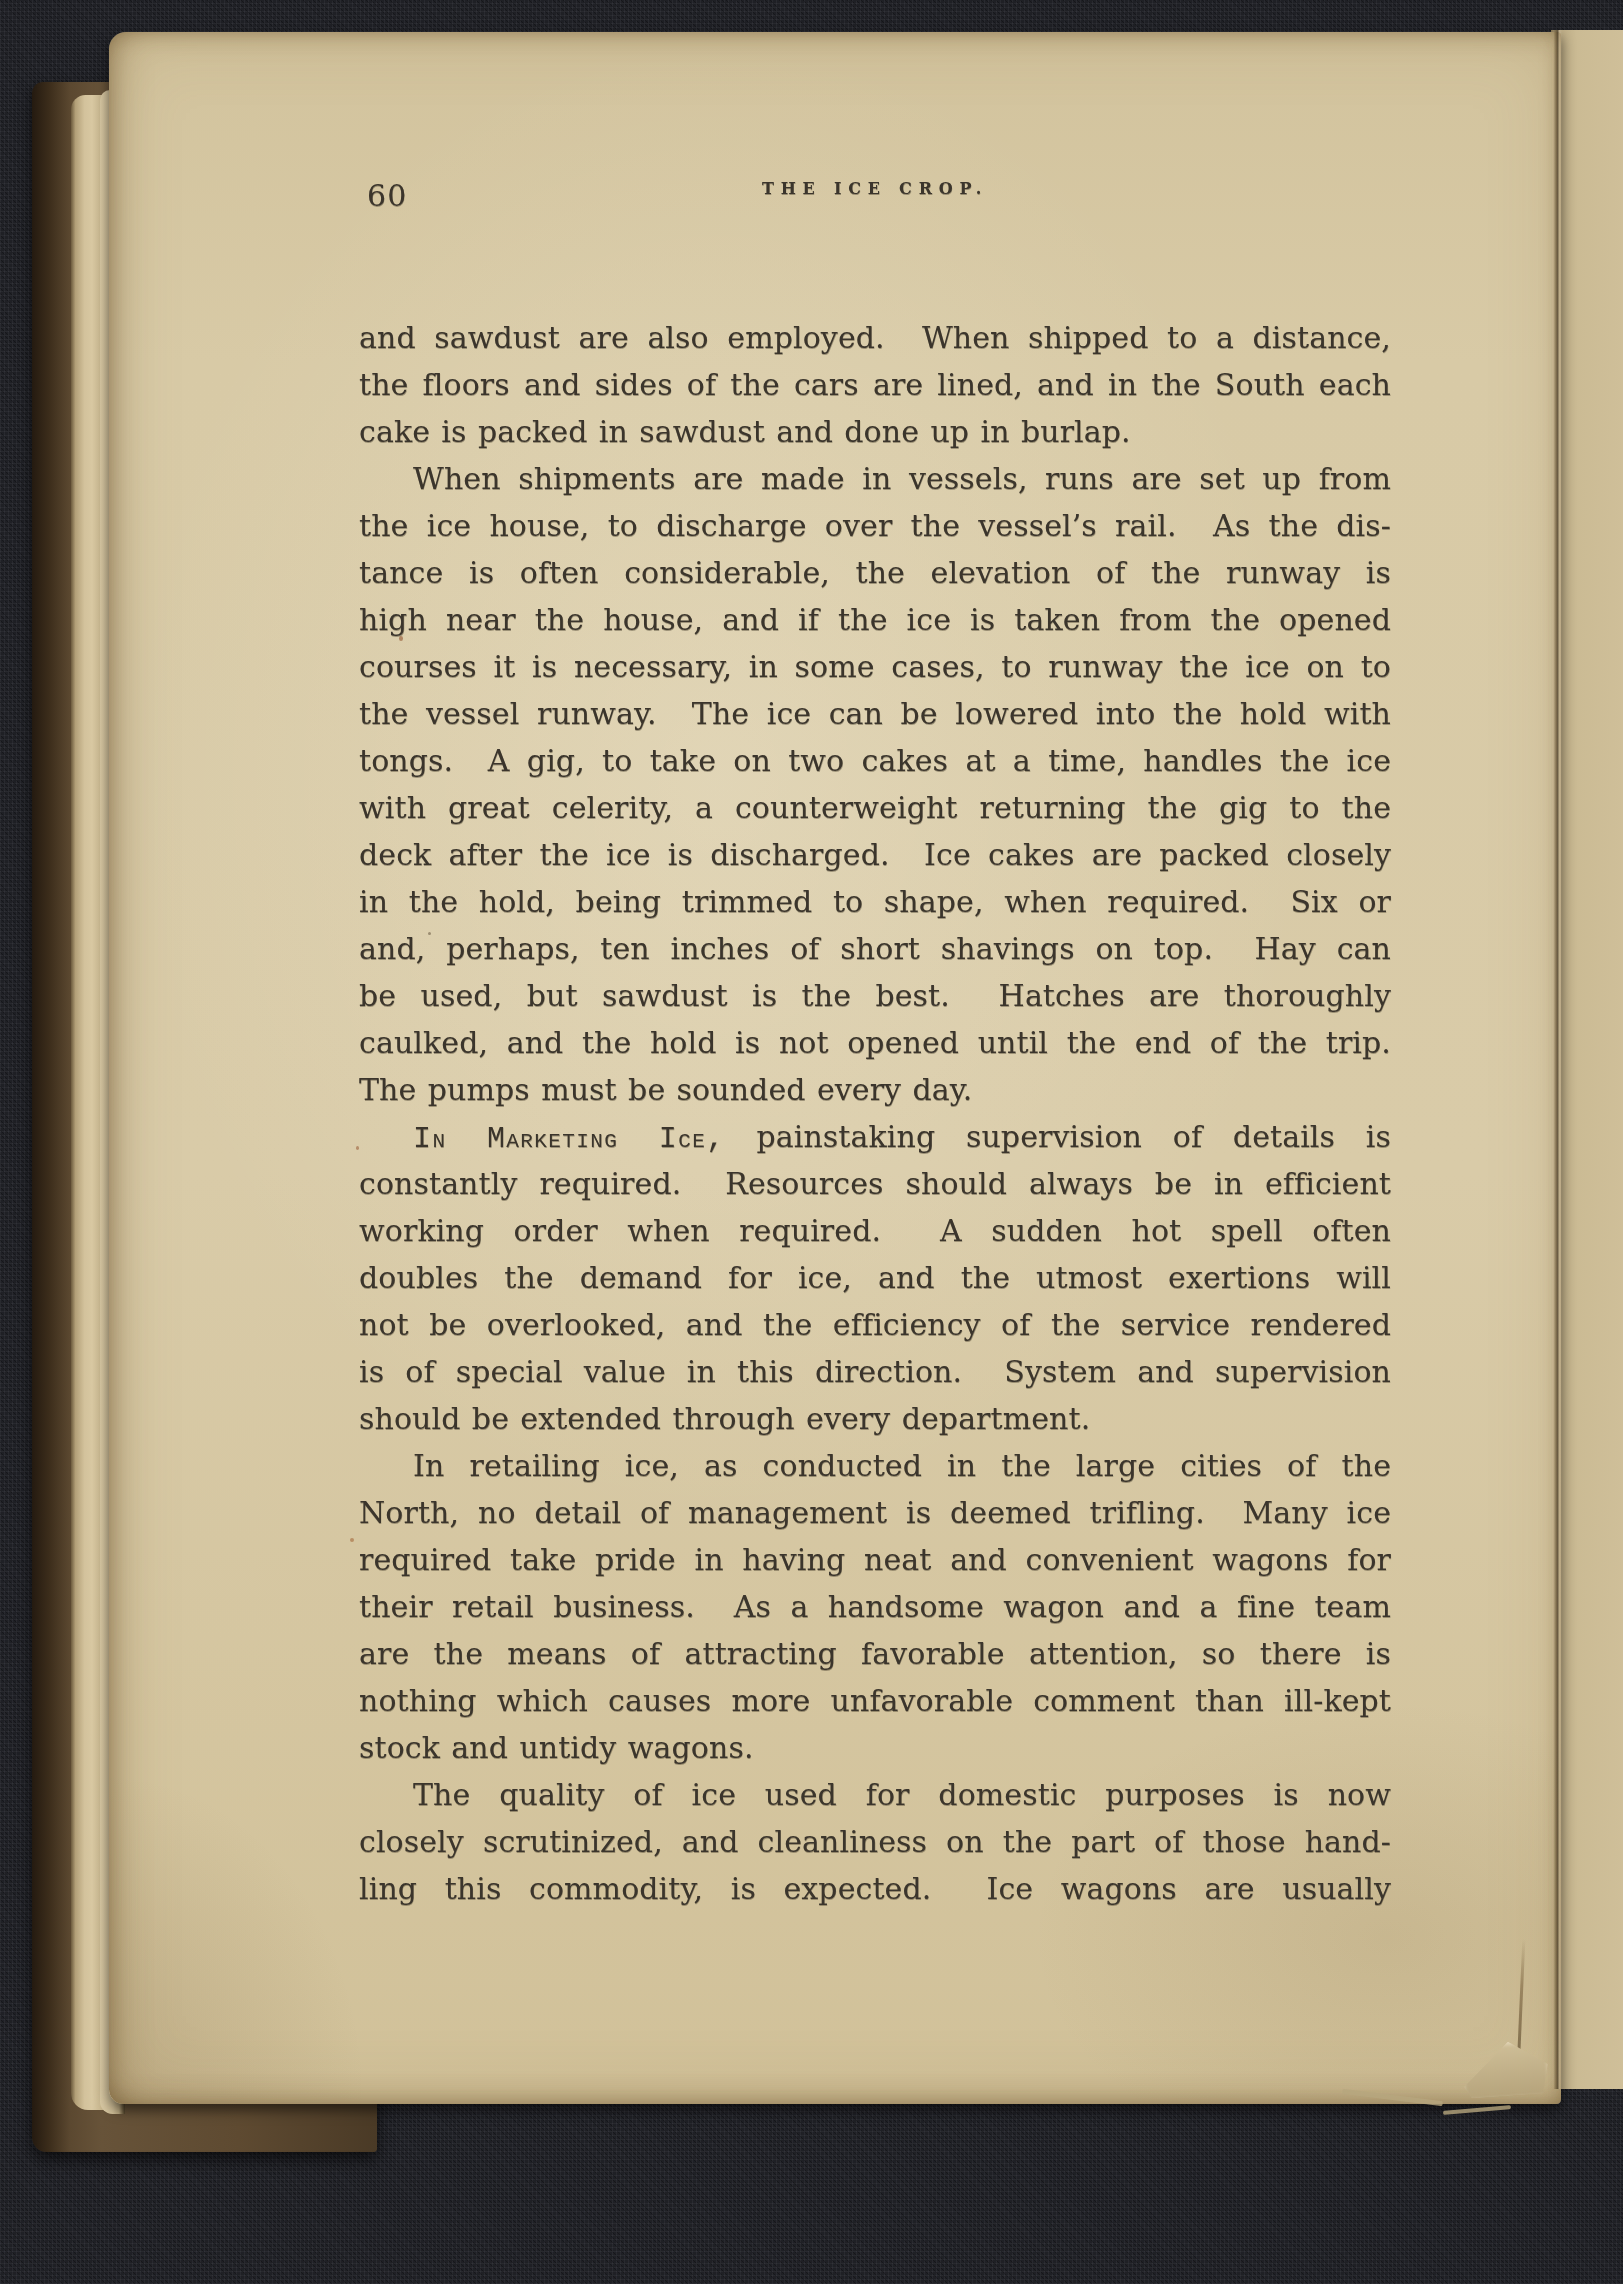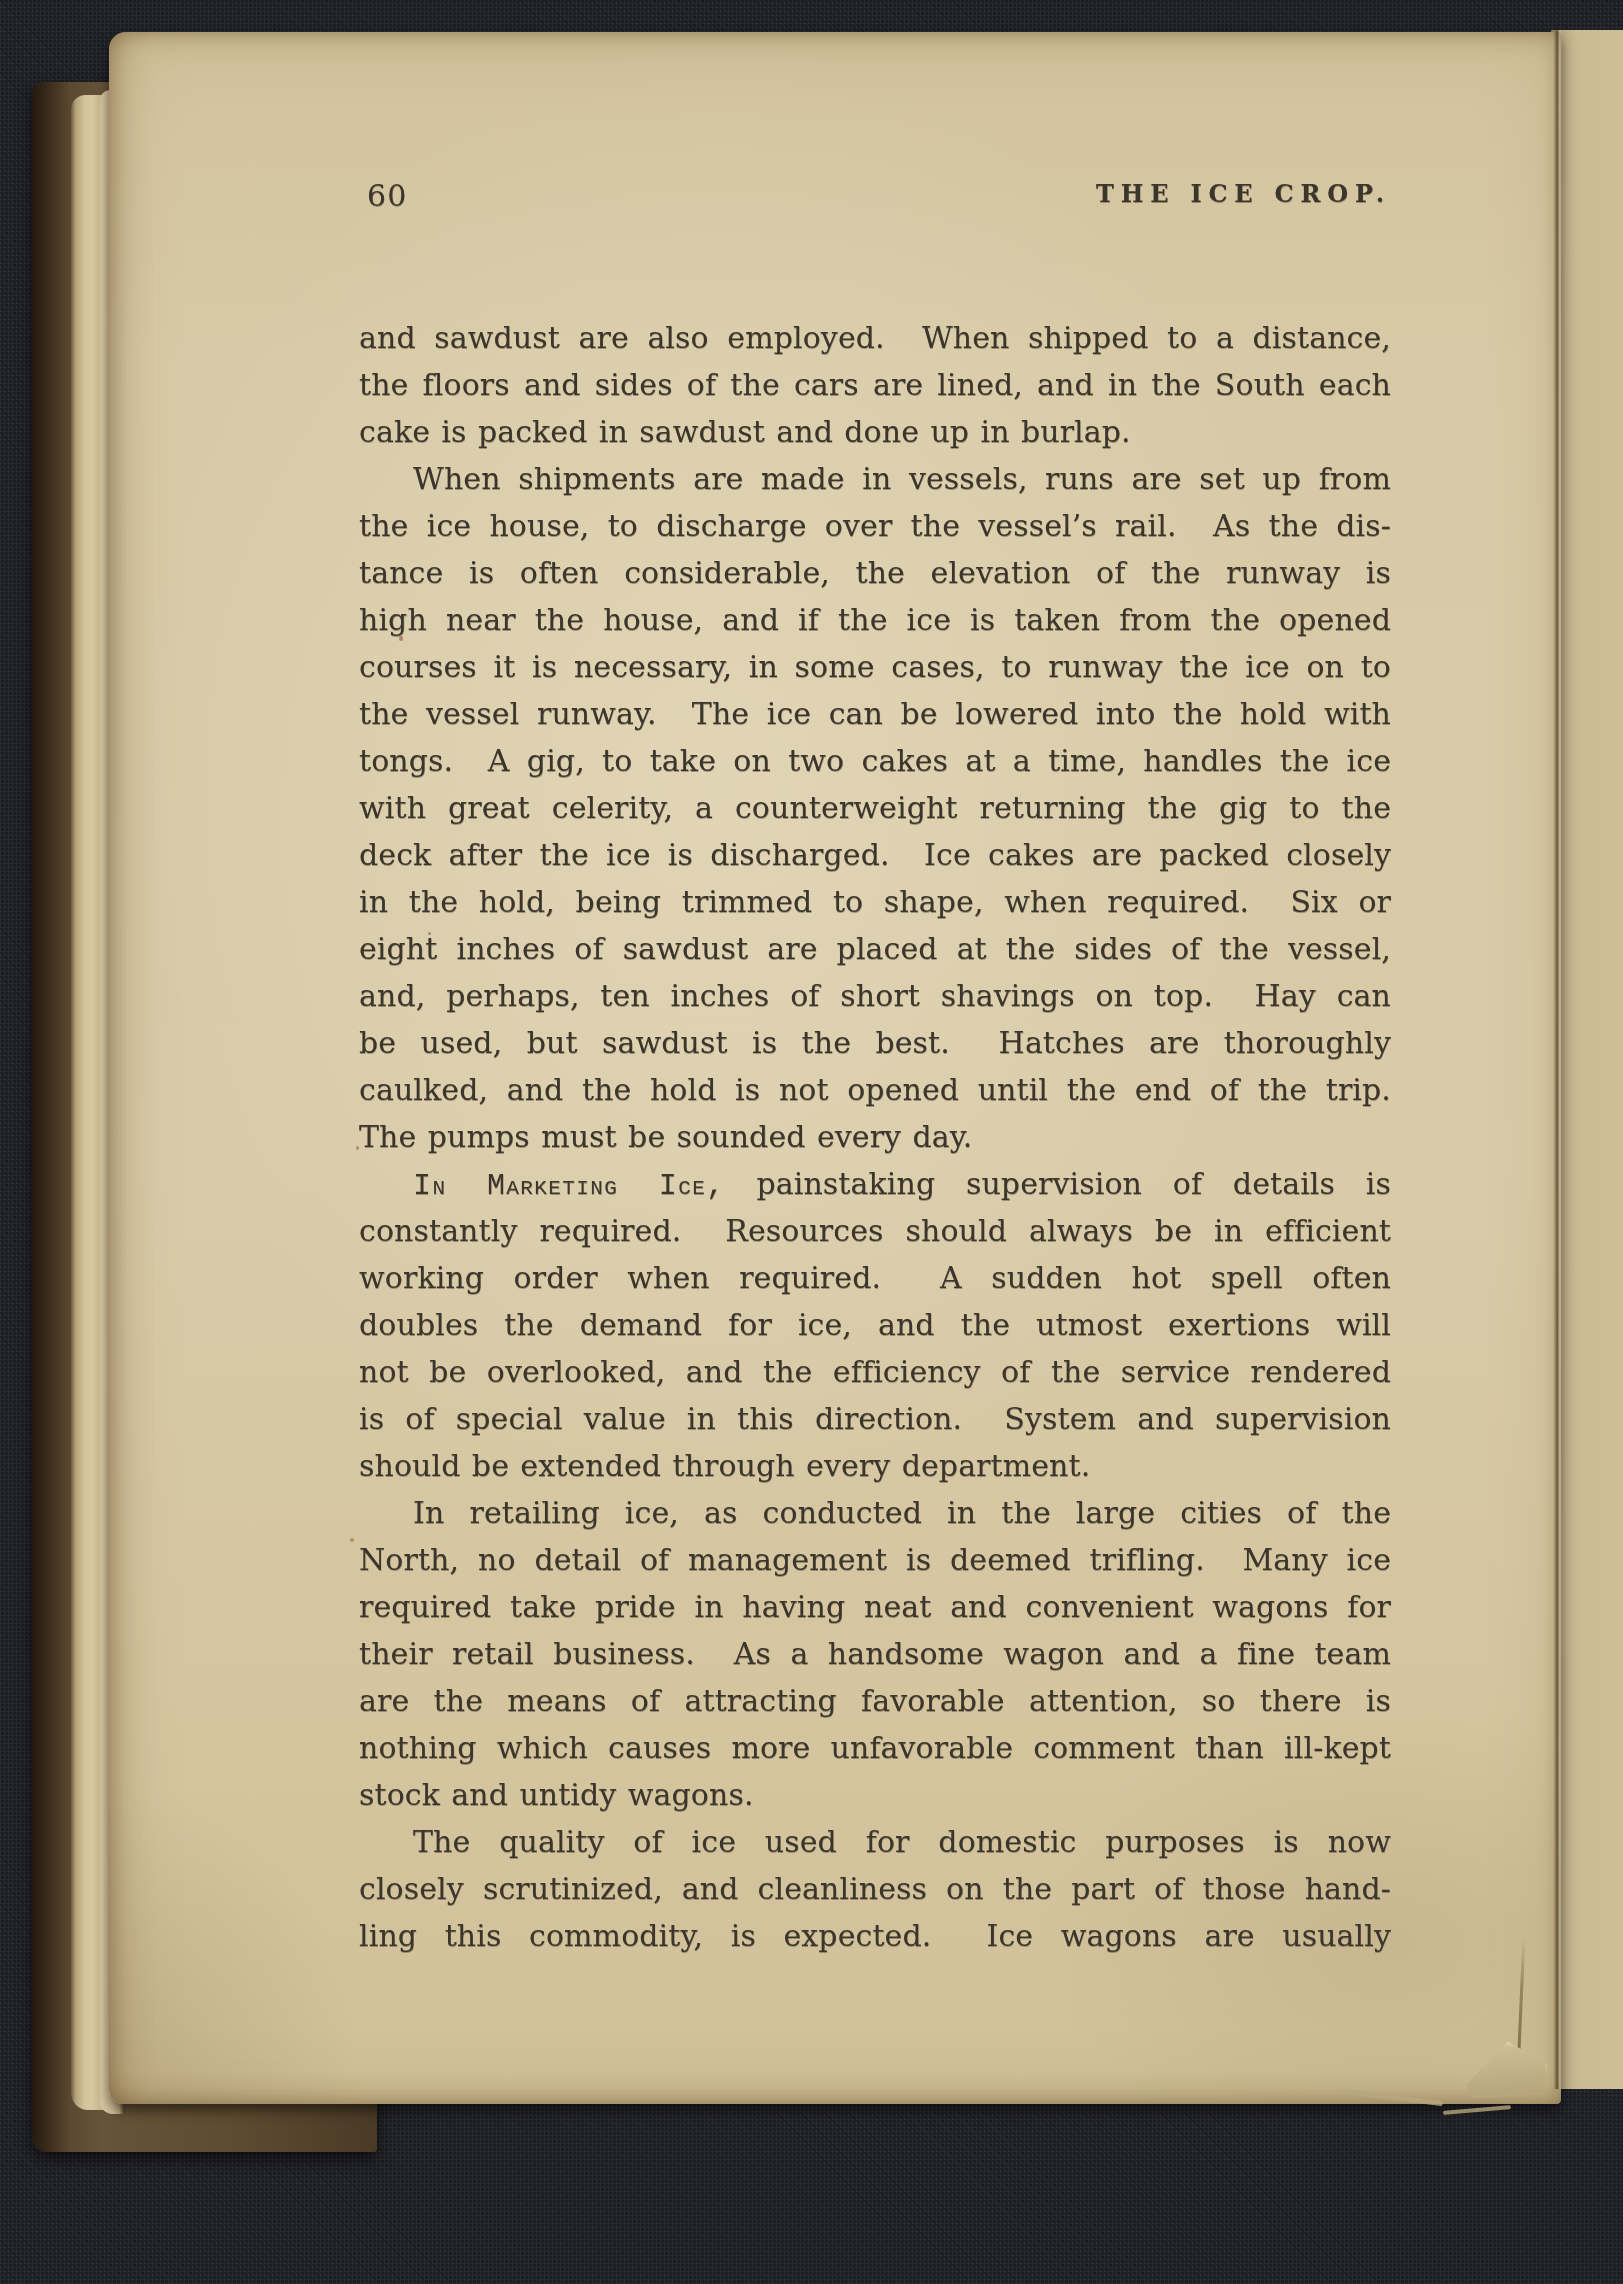--- a/index.html
+++ b/index.html
@@ -73,22 +73,22 @@
   .fray.f1{left:1342px;top:2095px;width:101px;height:5px;transform:rotate(7deg);}
   .fray.f2{left:1443px;top:2108px;width:68px;height:4px;transform:rotate(-5deg);}
 
   
   .speck{position:absolute;border-radius:50%;}
 
   
   .folio-row{position:absolute;left:250px;top:141px;width:1032px;height:41px;color:var(--ink);}
   .page-number{position:absolute;left:8px;top:4.5px;font-size:30px;letter-spacing:1.1px;
     text-shadow:0.3px 0.5px 0.5px rgba(52,44,30,0.4);}
-  .running-head{position:absolute;left:0;right:0;top:5.6px;text-align:right;
-    font-size:24px;font-weight:bold;letter-spacing:6.8px;
+  .running-head{position:absolute;left:0;right:0;top:5.6px;text-align:center;
+    font-size:16px;font-weight:bold;letter-spacing:6.8px;
     text-shadow:0.3px 0.5px 0.5px rgba(52,44,30,0.4);}
 
   .text-block{position:absolute;left:250px;top:250px;width:1032px;color:var(--ink);margin-top:32px;}
   .line{height:47px;line-height:47px;font-size:30px;letter-spacing:0.1px;word-spacing:1.7px;
     text-align:justify;text-align-last:justify;text-justify:inter-word;
     text-shadow:0.3px 0.5px 0.5px rgba(52,44,30,0.38);}
   .line.noj{text-align-last:left;}
   .line.ind{padding-left:54px;}
   .sc{font-variant:small-caps;letter-spacing:1.4px;font-family:Liberation Mono, monospace;}
 </style>
@@ -117,21 +117,20 @@
         <div class="line ind">When shipments are made in vessels, runs are set up from</div>
         <div class="line">the ice house, to discharge over the vessel’s rail.&nbsp; As the dis-</div>
         <div class="line">tance is often considerable, the elevation of the runway is</div>
         <div class="line">high near the house, and if the ice is taken from the opened</div>
         <div class="line">courses it is necessary, in some cases, to runway the ice on to</div>
         <div class="line">the vessel runway.&nbsp; The ice can be lowered into the hold with</div>
         <div class="line">tongs.&nbsp; A gig, to take on two cakes at a time, handles the ice</div>
         <div class="line">with great celerity, a counterweight returning the gig to the</div>
         <div class="line">deck after the ice is discharged.&nbsp; Ice cakes are packed closely</div>
         <div class="line">in the hold, being trimmed to shape, when required.&nbsp; Six or</div>
-        <div class="line">eight inches of sawdust are placed at the sides of the vessel,</div>
         <div class="line">and, perhaps, ten inches of short shavings on top.&nbsp; Hay can</div>
         <div class="line">be used, but sawdust is the best.&nbsp; Hatches are thoroughly</div>
         <div class="line">caulked, and the hold is not opened until the end of the trip.</div>
         <div class="line noj">The pumps must be sounded every day.</div>
         <div class="line ind"><span class="sc">In Marketing Ice,</span> painstaking supervision of details is</div>
         <div class="line">constantly required.&nbsp; Resources should always be in efficient</div>
         <div class="line">working order when required.&nbsp; A sudden hot spell often</div>
         <div class="line">doubles the demand for ice, and the utmost exertions will</div>
         <div class="line">not be overlooked, and the efficiency of the service rendered</div>
         <div class="line">is of special value in this direction.&nbsp; System and supervision</div>

